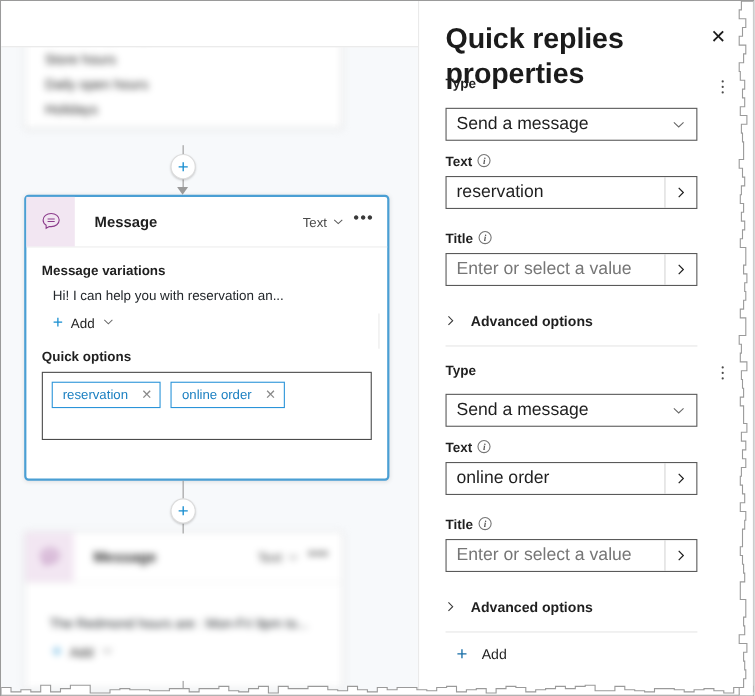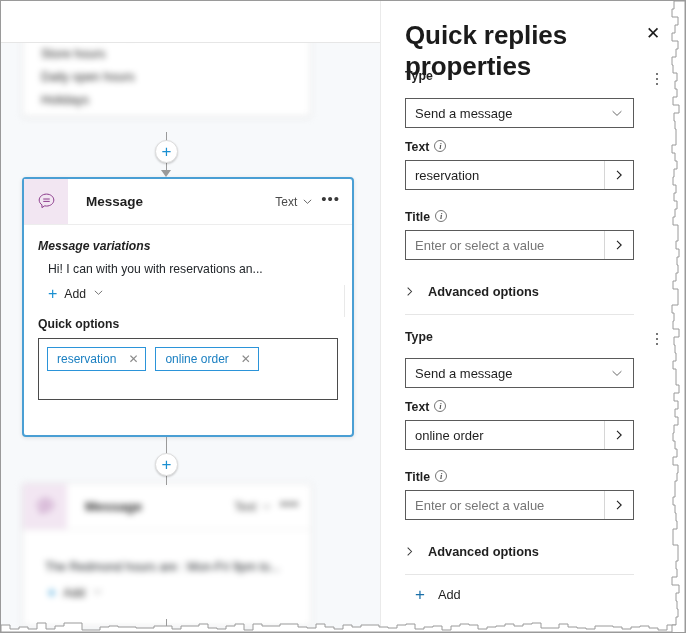--- a/index.html
+++ b/index.html
@@ -85,21 +85,20 @@
     margin-right: 8px;
   }
   .node-ellipsis {
     font-size: 15px; color: #3a3a3a; letter-spacing: 1px;
     margin-right: 12px; line-height: 8px; padding-bottom: 6px;
   }
   .node-body { padding: 14px 14px 0 14px; position: relative; }
   .sec-label {
     font-size: 12.2px; font-weight: bold; color: #1f1f1f;
     margin-bottom: 9px;
-    font-style: italic;
   }
   .variation-text {
     font-size: 12.2px; color: #23272b;
     margin: 0 0 11px 10px; white-space: nowrap;
   }
   .add-row {
     display: flex; align-items: center; gap: 7px;
     margin: 0 0 4px 10px;
     font-size: 12.2px; color: #242424;
     padding-bottom: 8px;
@@ -200,21 +199,21 @@
   .kebab i { width: 2.5px; height: 2.5px; background: #4a4a4a; border-radius: 50%; display: block; }
 
   .ctl {
     position: absolute; left: 24px;
     width: 229px; height: 30px;
     border: 1px solid #5a5a5a;
     background: #ffffff;
     display: flex; align-items: center;
   }
   .ctl-val {
-    flex: 1; font-size: 13px; color: #1f1f1f;
+    flex: 1; font-size: 16px; color: #1f1f1f;
     padding-left: 9px; white-space: nowrap; overflow: hidden;
   }
   .ctl-val.ph { color: #767676; }
   .ctl-caret { padding-right: 10px; color: #5a5a5a; display: flex; align-items: center; }
   .ctl-chev {
     width: 29px; height: 100%;
     border-left: 1px solid #d6d6d6;
     display: flex; align-items: center; justify-content: center;
     color: #1f1f1f;
   }
@@ -284,21 +283,21 @@
           <span>Text</span>
           <svg width="11" height="11" viewBox="0 0 12 12">
             <path d="M2 4.2L6 8L10 4.2" stroke="#5a5a5a" stroke-width="1" fill="none"></path>
           </svg>
         </div>
         <div class="node-ellipsis">•••</div>
       </div>
 
       <div class="node-body">
         <div class="sec-label">Message variations</div>
-        <div class="variation-text">Hi! I can with you with reservations an...</div>
+        <div class="variation-text">Hi! I can help you with reservation an...</div>
         <div class="add-row">
           <span class="add-plus">+</span>
           <span>Add</span>
           <span class="add-caret">
             <svg width="11" height="11" viewBox="0 0 12 12">
                 <path d="M2 4.2L6 8L10 4.2" stroke="#6a6a6a" stroke-width="1" fill="none"></path>
               </svg>
           </span>
         </div>
         <div class="divider-vert"></div>

